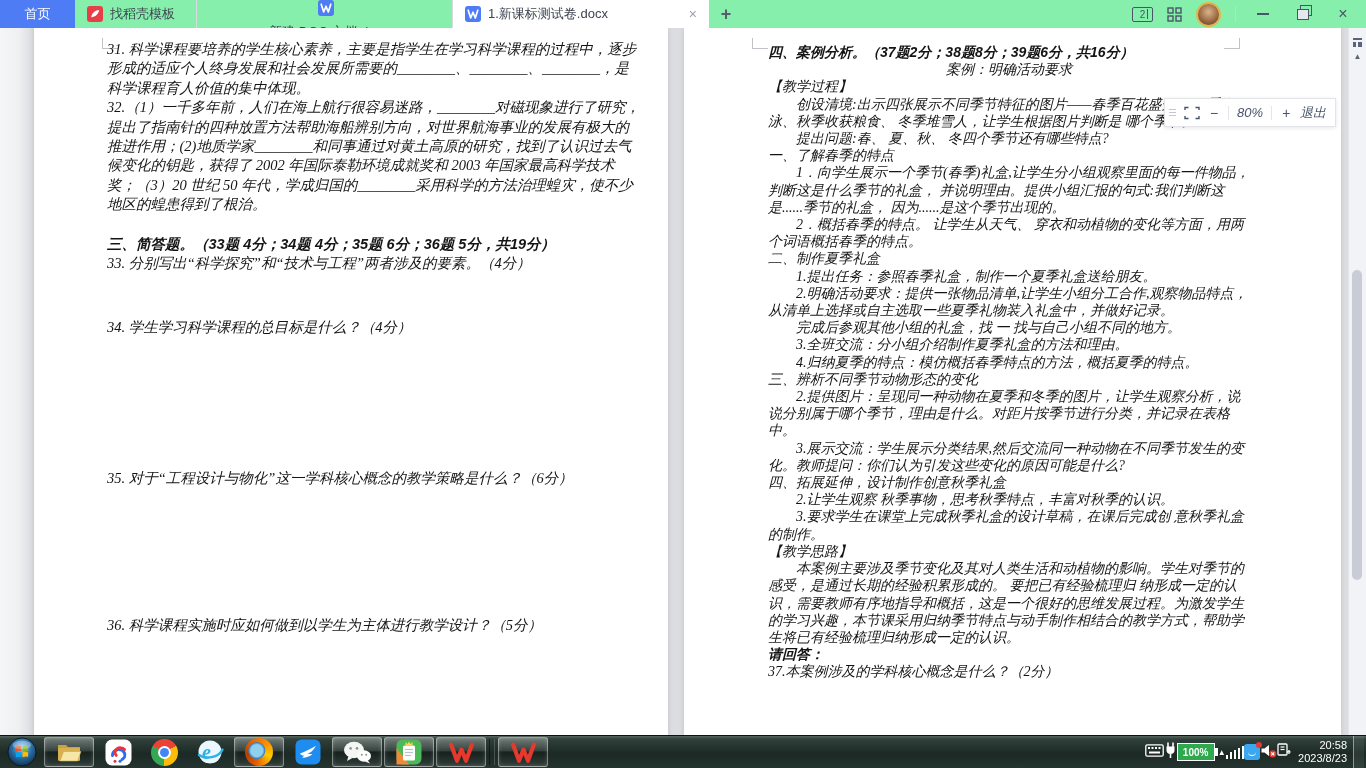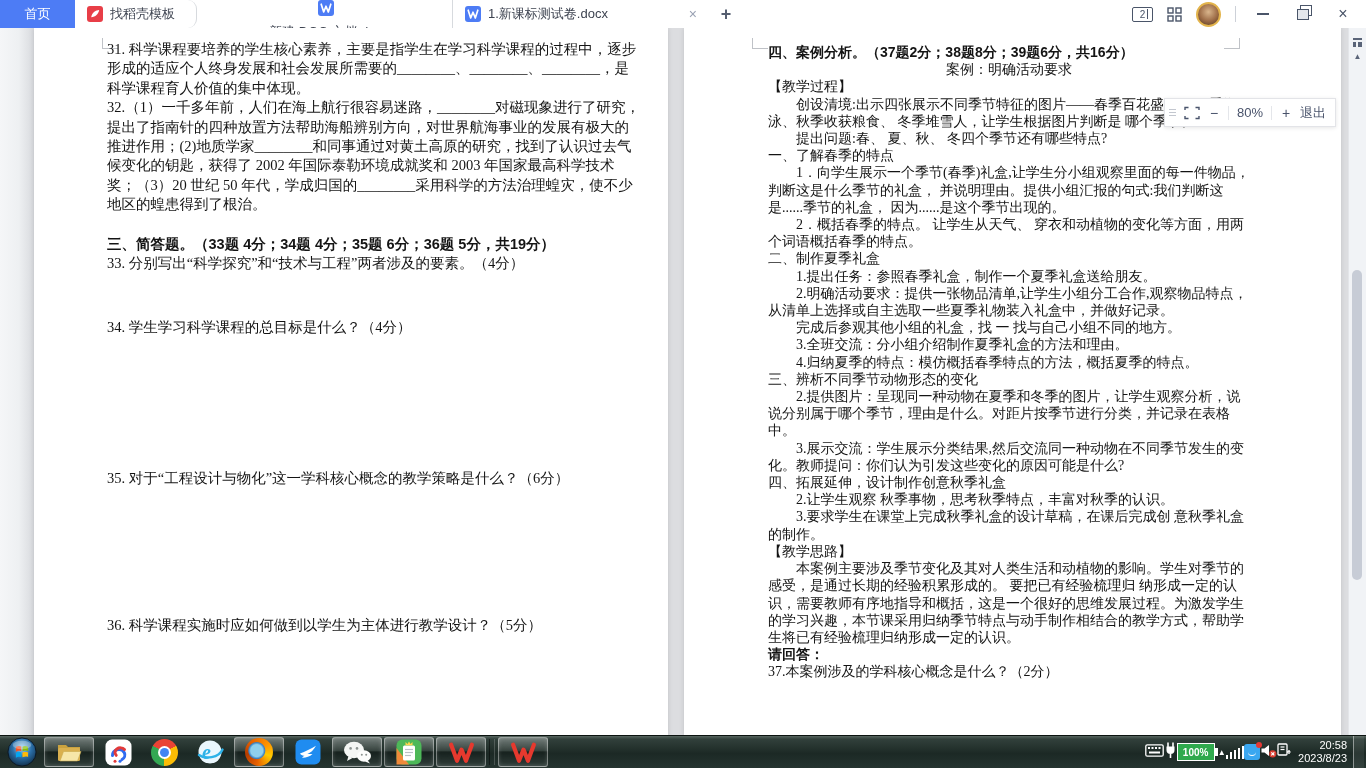--- a/index.html
+++ b/index.html
@@ -1,44 +1,44 @@
 <!DOCTYPE html>
 <html><head>
 <meta charset="utf-8">
 <style>
   html,body{margin:0;padding:0;width:1366px;height:768px;overflow:hidden;
     font-family:"Liberation Sans","DejaVu Sans",sans-serif;-webkit-font-smoothing:antialiased;}
   .screen{position:relative;width:1366px;height:768px;background:#dcdde0;}
 
   
-  .tabbar{position:absolute;top:0;left:0;right:0;height:28px;background:#ffffff;display:flex;align-items:stretch;z-index:5;}
+  .tabbar{position:absolute;top:0;left:0;right:0;height:28px;background:#86efac;display:flex;align-items:stretch;z-index:5;}
   .home-btn{width:75px;background:#4d7cf5;color:#fff;font-size:13px;display:flex;align-items:center;justify-content:center;flex:0 0 auto;cursor:pointer;}
   .tab{display:flex;align-items:center;gap:7px;padding:0 10px 0 12px;font-size:13px;color:#3d4350;border-right:1px solid #d7dade;flex:0 0 auto;box-sizing:border-box;}
-  .tab.t1{width:122px;border-radius:9px;}
+  .tab.t1{width:122px;}
   .tab.t2{width:256px;flex-direction:column;}
   .tab.active{width:256px;background:#ffffff;border-right:none;position:relative;}
   .tab .lbl{white-space:nowrap;overflow:hidden;flex:1 1 auto;}
   .tab-close{margin-left:auto;color:#99a1b3;font-size:14px;line-height:1;padding:0 2px;}
   .wps-ic{width:16px;height:16px;border-radius:3px;background:#4d7cf5;flex:0 0 auto;display:flex;align-items:center;justify-content:center;}
   .docer-ic{width:16px;height:16px;border-radius:3px;background:#e83e47;flex:0 0 auto;display:flex;align-items:center;justify-content:center;}
   .newtab{width:34px;display:flex;align-items:center;justify-content:center;color:#555e70;font-size:18px;font-weight:bold;}
   .tb-right{margin-left:auto;display:flex;align-items:center;gap:14px;padding-right:10px;}
   .wincount{width:19px;height:13px;border:1.6px solid #4a5569;border-radius:2px;font-size:10px;color:#4a5569;display:flex;align-items:center;justify-content:center;position:relative;}
   .wincount::after{content:"";position:absolute;right:1.5px;top:1.5px;bottom:1.5px;width:3px;border-left:1.4px solid #4a5569;}
   .gridic{width:15px;height:15px;}
   .avatar{width:25px;height:25px;border-radius:50%;border:2px solid #e3b44c;background:radial-gradient(circle at 50% 38%,#d9b58c 0%,#9c6b46 55%,#4c3522 100%);box-sizing:border-box;}
   .tb-sep{width:1px;height:16px;background:#cdd1d8;}
   .ctl{width:26px;height:20px;display:flex;align-items:center;justify-content:center;color:#4a5569;}
   .min-line{width:12px;height:2px;background:#4a5569;}
   .restore-box{width:10px;height:9px;border:1.4px solid #4a5569;position:relative;background:#e4e7ec;}
   .restore-box::before{content:"";position:absolute;left:2px;top:-5px;width:10px;height:9px;border:1.4px solid #4a5569;z-index:-1;}
   .ctl.close{font-size:16px;}
 
   
-  .docarea{position:absolute;top:28px;left:0;right:0;height:708px;background:#dcdde0;overflow:hidden;}
+  .docarea{position:absolute;top:28px;left:0;right:0;height:708px;background:#dcdde0;overflow:hidden;font-style:italic;}
   .gutter-left{position:absolute;left:0;top:0;bottom:0;width:34px;background:linear-gradient(90deg,#f5f6f8 0%,#eef0f2 55%,#d8dade 100%);}
   .page{position:absolute;top:0;bottom:0;background:#fff;box-shadow:0 0 5px rgba(0,0,0,.12);}
   .page.left{left:34px;width:634px;}
   .page.right{left:684px;width:657px;}
   .cropmark{position:absolute;width:15px;height:10px;}
   .cropmark.tl{border-left:1px solid #bfc2c7;border-bottom:1px solid #bfc2c7;}
   .cropmark.tr{border-right:1px solid #bfc2c7;border-bottom:1px solid #bfc2c7;}
 
   .doc-text{position:absolute;color:#141414;font-family:"Liberation Serif","DejaVu Serif",serif;}
   .left-text{left:73px;top:12px;width:534px;font-size:14.5px;line-height:19.4px;}

